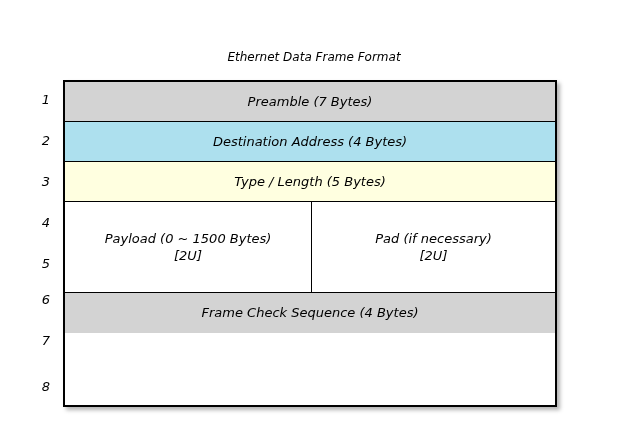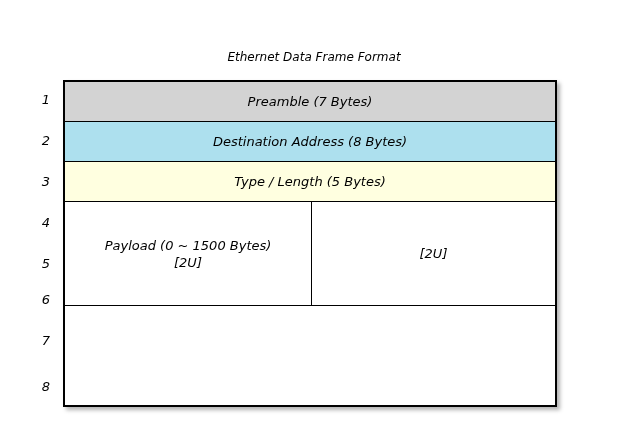--- a/index.html
+++ b/index.html
@@ -81,21 +81,21 @@
     align-items: center;
     justify-content: center;
     text-align: center;
     font-size: 13px;
     line-height: 16px;
   }
   .frame-row.last {
     border-bottom: none;
   }
   .h-single { height: 40px; }
-  .h-double { height: 104px; }
+  .h-double { height: 91px; }
 
   .fill-gray   { background: #d3d3d3; }
   .fill-blue   { background: #ade0ee; }
   .fill-yellow { background: #ffffe0; }
   .fill-white  { background: #ffffff; }
 
   
   .split-row {
     display: flex;
     align-items: stretch;
@@ -141,33 +141,37 @@
   </div>
 
   <div class="frame-table">
 
     <div class="frame-row h-single fill-gray">
       <span>Preamble (7 Bytes)</span>
     </div>
 
 
     <div class="frame-row h-single fill-blue">
-      <span>Destination Address (8 Bytes)</span>
+      <span>Destination Address (4 Bytes)</span>
     </div>
 
 
     <div class="frame-row h-single fill-yellow">
       <span>Type / Length (5 Bytes)</span>
     </div>
 
     <div class="frame-row h-double fill-white split-row">
       <div class="split-cell left">
         <span class="cell-line">Payload (0 ~ 1500 Bytes)</span>
         <span class="cell-line">[2U]</span>
       </div>
       <div class="split-cell right">
+        <span class="cell-line">Pad (if necessary)</span>
         <span class="cell-line">[2U]</span>
       </div>
     </div>
 
+    <div class="frame-row h-single fill-gray last">
+      <span>Frame Check Sequence (4 Bytes)</span>
+    </div>
 
   </div>
 </div>
 
 </body></html>

